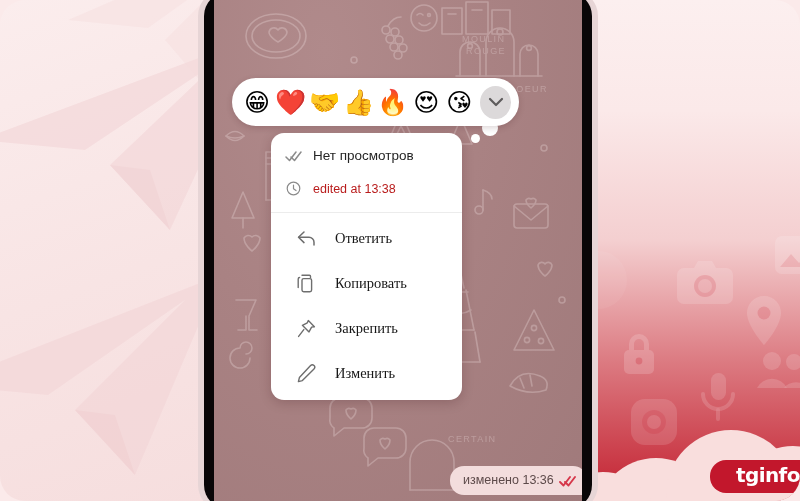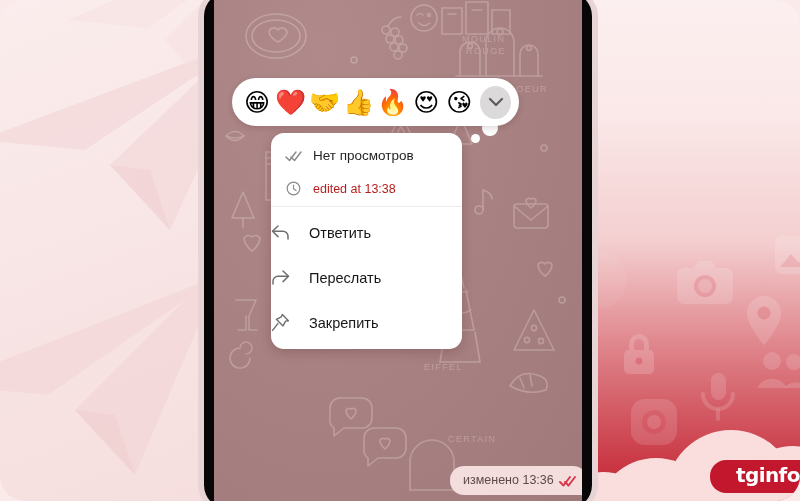--- a/index.html
+++ b/index.html
@@ -102,42 +102,43 @@
     position:absolute; left:271px; top:133px;
     width:191px;
     background:#ffffff;
     border-radius:13px;
     box-shadow:0 3px 12px rgba(60,20,25,.22);
     overflow:hidden;
     z-index:21;
     padding-bottom:4px;
   }
   .menu-info {
-    padding:6px 0 1px 0;
+    padding:6px 0 7px 0;
     border-bottom:1px solid #ececec;
   }
   .info-row {
     display:flex; align-items:center;
     height:33px;
     padding:0 14px;
     gap:11px;
   }
   .info-row .ico { width:17px; height:17px; flex:none; display:flex; align-items:center; justify-content:center; }
   .info-row .txt {
     font-size:13.5px; color:#252525; white-space:nowrap;
   }
   .info-row.secondary .txt { font-size:12.5px; color:#b91c1c; }
 
   .menu-items { padding-top:3px; }
   .menu-item {
     display:flex; align-items:center;
     height:45px;
-    padding:0 0;
+    padding:0 26px;
     gap:19px;
     cursor:pointer;
+    font-family:Liberation Serif, serif;
   }
   .menu-item .ico { width:19px; height:19px; flex:none; display:flex; align-items:center; justify-content:center; }
   .menu-item .lbl {
     font-size:14.5px; color:#171717; white-space:nowrap;
   }
 
   
   .msg-bubble {
     position:absolute; left:450px; top:466px;
     background:#f3dddd;
@@ -479,41 +480,50 @@
       <div class="menu-item">
         <span class="ico">
           <svg width="19" height="17" viewBox="0 0 19 17">
             <path d="M7 2 L1.5 7.3 L7 12.6" stroke="#6e6e6e" stroke-width="1.5" fill="none" stroke-linecap="round" stroke-linejoin="round"></path>
             <path d="M1.8 7.3 H12 a5 5 0 0 1 5 5 V15" stroke="#6e6e6e" stroke-width="1.5" fill="none" stroke-linecap="round" stroke-linejoin="round"></path>
           </svg>
         </span>
         <span class="lbl">Ответить</span>
       </div>
 
-
       <div class="menu-item">
         <span class="ico">
-          <svg width="19" height="17" viewBox="0 0 19 17">
-            <path d="M12 2 L17.5 7.3 L12 12.6" stroke="#6e6e6e" stroke-width="1.5" fill="none" stroke-linecap="round" stroke-linejoin="round"></path>
-            <path d="M17.2 7.3 H7 a5 5 0 0 0 -5 5 V15" stroke="#6e6e6e" stroke-width="1.5" fill="none" stroke-linecap="round" stroke-linejoin="round"></path>
+          <svg width="19" height="19" viewBox="0 0 19 19">
+            <path d="M5 1.2 h7.5 a1 1 0 0 1 1 1 v1.3" stroke="#6e6e6e" stroke-width="1.4" fill="none" stroke-linecap="round"></path>
+            <path d="M2.6 3.5 q-1.4 0 -1.4 1.6 v8.4" stroke="#6e6e6e" stroke-width="1.4" fill="none" stroke-linecap="round"></path>
+            <rect x="5" y="4.6" width="9.6" height="13.2" rx="1.7" stroke="#6e6e6e" stroke-width="1.4" fill="#ffffff"></rect>
           </svg>
         </span>
-        <span class="lbl">Переслать</span>
-      </div>
+        <span class="lbl">Копировать</span>
+      </div>
+
 
       <div class="menu-item">
         <span class="ico">
           <svg width="19" height="19" viewBox="0 0 19 19">
             <path d="M11.3 1.6 L17.4 7.7 L14.6 8.1 L12 12.9 L5.4 6.3 L10.3 3.8 z" stroke="#6e6e6e" stroke-width="1.4" fill="none" stroke-linejoin="round"></path>
             <line x1="6.8" y1="10.6" x2="1.6" y2="17.4" stroke="#6e6e6e" stroke-width="1.4" stroke-linecap="round"></line>
           </svg>
         </span>
         <span class="lbl">Закрепить</span>
       </div>
 
+      <div class="menu-item">
+        <span class="ico">
+          <svg width="19" height="19" viewBox="0 0 19 19">
+            <path d="M13.6 1.6 a2.4 2.4 0 0 1 3.4 3.4 L5.4 16.6 L1.4 17.6 L2.4 13.6 z" stroke="#6e6e6e" stroke-width="1.4" fill="none" stroke-linejoin="round"></path>
+          </svg>
+        </span>
+        <span class="lbl">Изменить</span>
+      </div>
 
 
     </div>
   </div>
 
   <div class="watermark">
     <span>tginfo</span>
   </div>
 
 </div>

